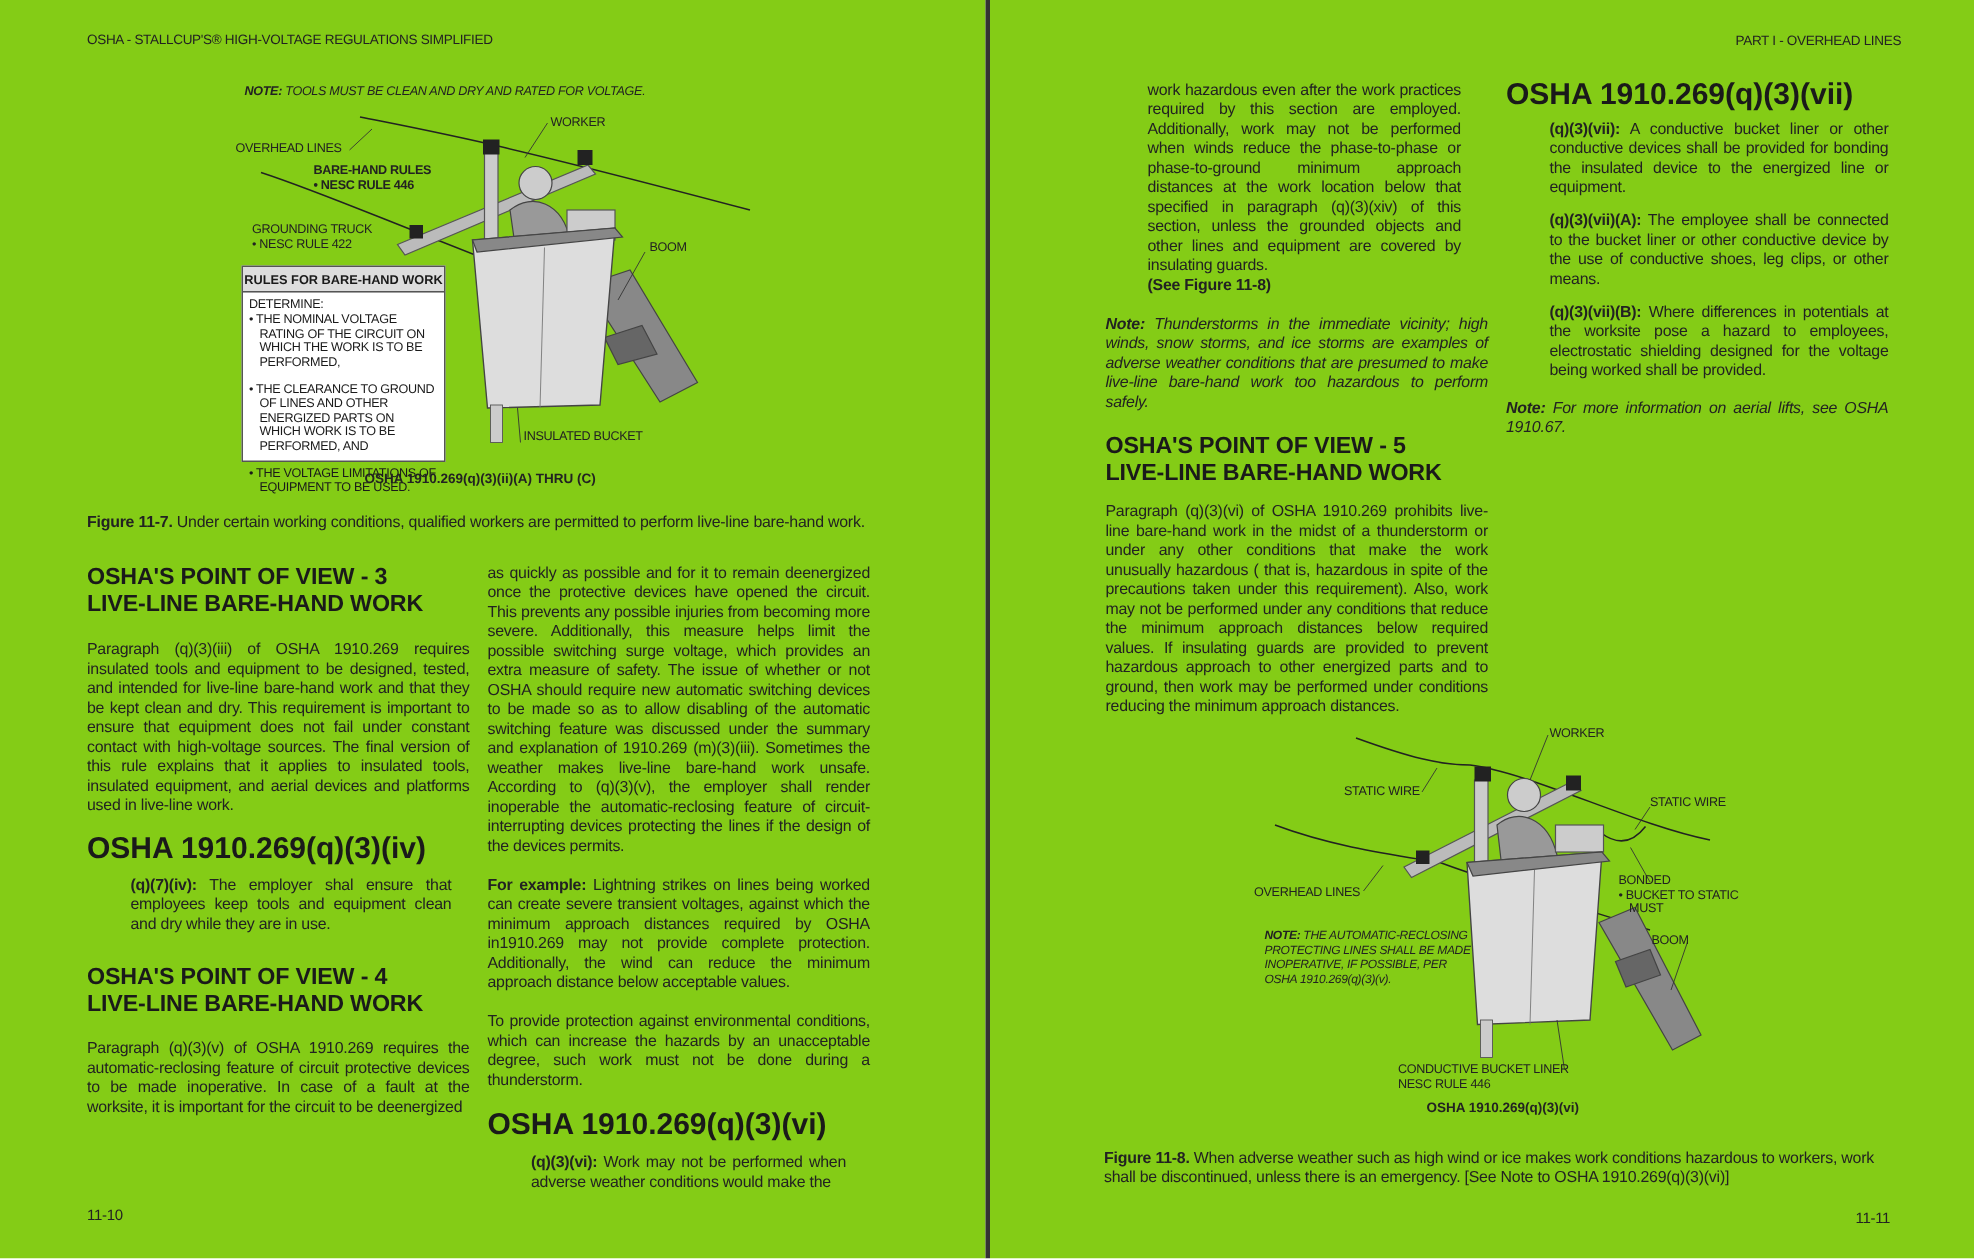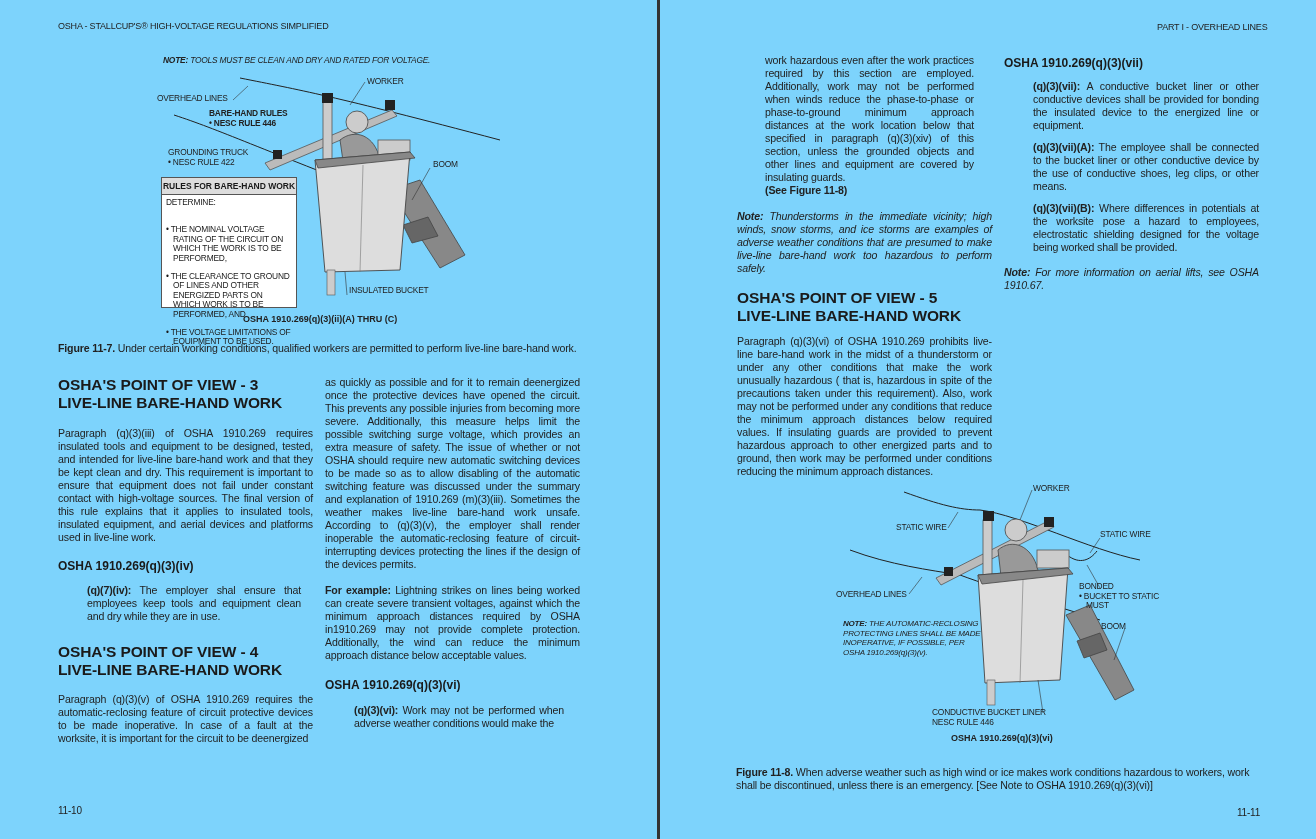--- a/index.html
+++ b/index.html
@@ -1,39 +1,39 @@
 <!DOCTYPE html>
 <html><head>
 <meta charset="utf-8">
 <style>
   * { box-sizing: border-box; margin: 0; padding: 0; }
   html, body { width: 1316px; height: 839px; overflow: hidden; background: #fff; }
   body { font-family: "Liberation Sans", sans-serif; color: #1a1a1a; position: relative; }
-  .page { position: absolute; top: 0; height: 839px; background: #7dd3fc; }
+  .page { position: absolute; top: 0; height: 839px; background: #84cc16; }
   #page-left { left: 0; width: 657px; }
   #page-right { left: 660px; width: 656px; }
   .divider { position: absolute; left: 657px; top: 0; width: 3px; height: 839px; background: #333; }
   .abs { position: absolute; }
   .running-head { font-size: 9px; letter-spacing: -0.2px; color: #222; }
   .folio { font-size: 10px; color: #222; letter-spacing: -0.2px; }
   .h-pov { font-size: 15.5px; font-weight: bold; line-height: 18px; color: #1a1a1a; letter-spacing: -0.1px; }
-  .h-osha { font-size: 12px; font-weight: bold; line-height: 18px; color: #1a1a1a; }
+  .h-osha { font-size: 20px; font-weight: bold; line-height: 18px; color: #1a1a1a; }
   .body { font-size: 10.6px; line-height: 13px; text-align: justify; color: #222; letter-spacing: -0.15px; }
   .body p { margin-bottom: 13px; }
   .body b { font-weight: bold; }
   .ital { font-style: italic; }
   .caption { font-size: 10.6px; line-height: 13px; color: #222; letter-spacing: -0.15px; }
   .caption b { font-weight: bold; }
   .fig-label { font-size: 8.4px; color: #222; letter-spacing: -0.2px; line-height: 9.5px; }
   .fig-label.b { font-weight: bold; }
   .fig-ref { font-size: 9px; font-weight: bold; color: #222; }
   .rules-box { border: 1px solid #555; background: #fff; }
   .rules-head { background: #ddd; border-bottom: 1px solid #555; text-align: center; font-size: 8.5px; font-weight: bold; padding: 3px 0; }
   .rules-body { font-size: 8.4px; line-height: 9.4px; padding: 3px 4px; letter-spacing: -0.2px; }
-  .rules-body .item { padding-left: 7px; text-indent: -7px; margin-top: 18px; }
+  .rules-body .item { padding-left: 7px; text-indent: -7px; margin-top: 1px; }
   .rules-body .gap { margin-top: 9px; }
   svg { position: absolute; overflow: visible; }
 </style>
 </head>
 <body>
 
 <div class="page" id="page-left">
 
   <div class="abs running-head" style="left:58px; top:21px;">OSHA - STALLCUP'S® HIGH-VOLTAGE REGULATIONS SIMPLIFIED</div>
 
@@ -112,20 +112,21 @@
     <div class="h-pov" style="margin-top:20px;">
       <div>OSHA'S POINT OF VIEW - 4</div>
       <div>LIVE-LINE BARE-HAND WORK</div>
     </div>
     <div class="body" style="margin-top:14px;">Paragraph (q)(3)(v) of OSHA 1910.269 requires the automatic-reclosing feature of circuit protective devices to be made inoperative.  In case of a fault at the worksite, it is important for the circuit to be deenergized</div>
   </div>
 
   <div class="abs" style="left:325px; top:376px; width:255px;">
     <div class="body">as quickly as possible and for it to remain deenergized once the protective devices have opened the circuit. This prevents any possible injuries from becoming more severe.  Additionally, this measure helps limit the possible switching surge voltage, which provides an extra measure of safety.  The issue of whether or not OSHA should require new automatic switching devices to be made so as to allow disabling of the automatic switching feature was discussed under the summary and explanation of 1910.269 (m)(3)(iii).  Sometimes the weather makes live-line bare-hand work unsafe. According to (q)(3)(v), the employer shall render inoperable the automatic-reclosing feature of circuit-interrupting devices protecting the lines if the design of the devices permits.</div>
     <div class="body" style="margin-top:13px;"><b>For example:</b><span>  Lightning strikes on lines being worked can create severe transient voltages, against which the minimum approach distances required by OSHA in1910.269 may not provide complete protection. Additionally, the wind can reduce the minimum approach distance below acceptable values.</span></div>
+    <div class="body" style="margin-top:13px;">To provide protection against environmental conditions, which can increase the hazards by an unacceptable degree,  such work must not be done during a thunderstorm.</div>
     <div class="h-osha" style="margin-top:14px;">OSHA 1910.269(q)(3)(vi)</div>
     <div class="body" style="margin-top:10px; padding-left:29px; padding-right:16px;"><b>(q)(3)(vi):</b><span> Work may not be performed when adverse weather conditions would make the</span></div>
   </div>
 
   <div class="abs folio" style="left:58px; top:805px;">11-10</div>
 </div>
 
 <div class="divider"></div>
 
 <div class="page" id="page-right">

